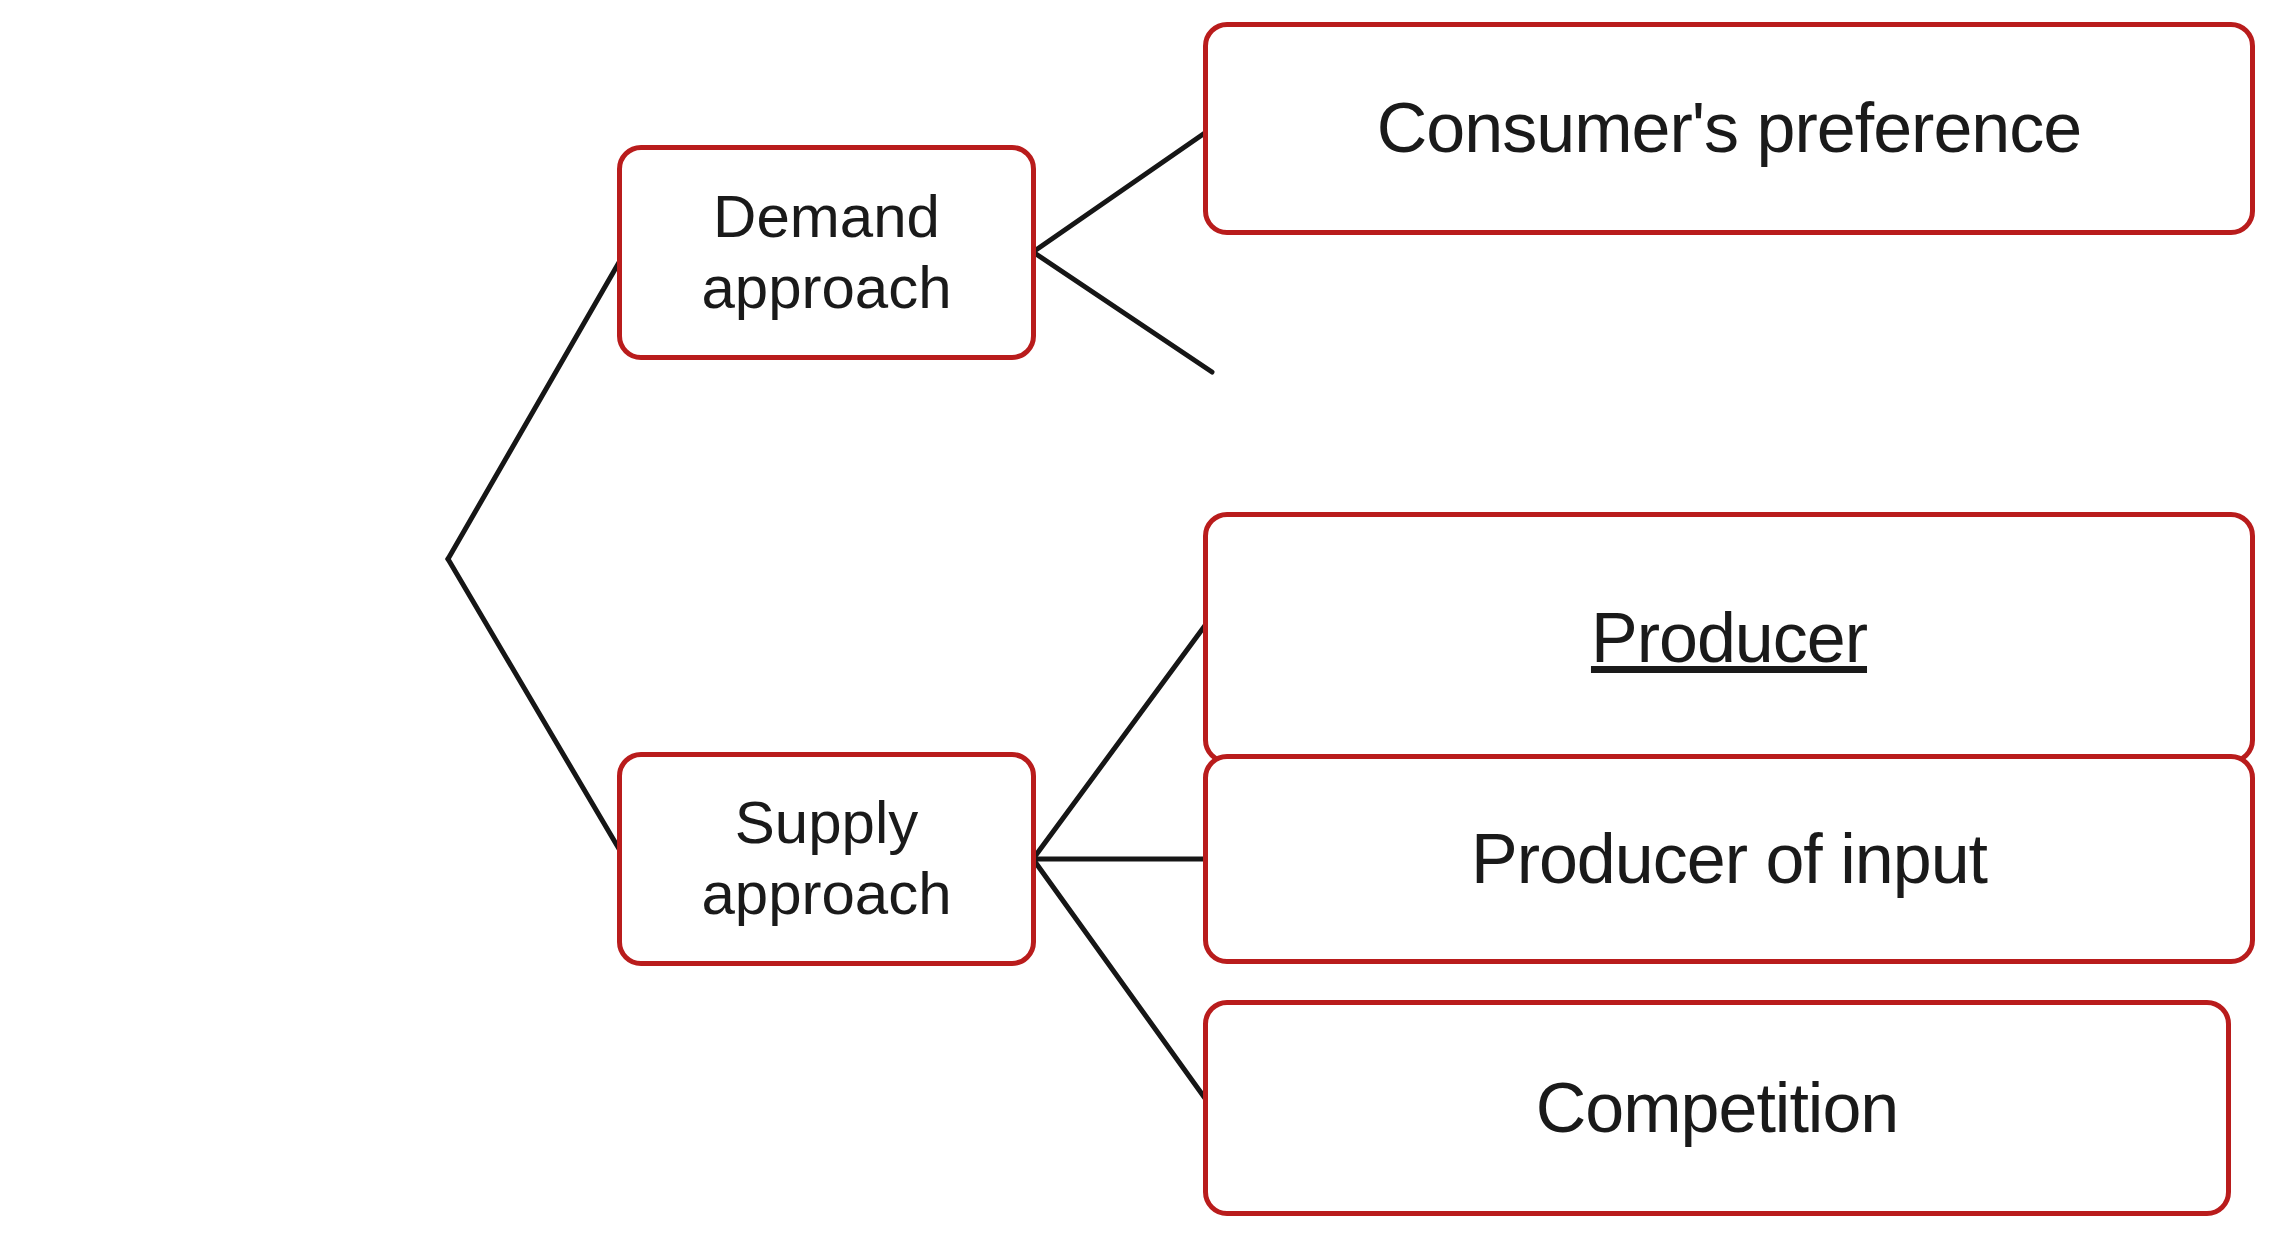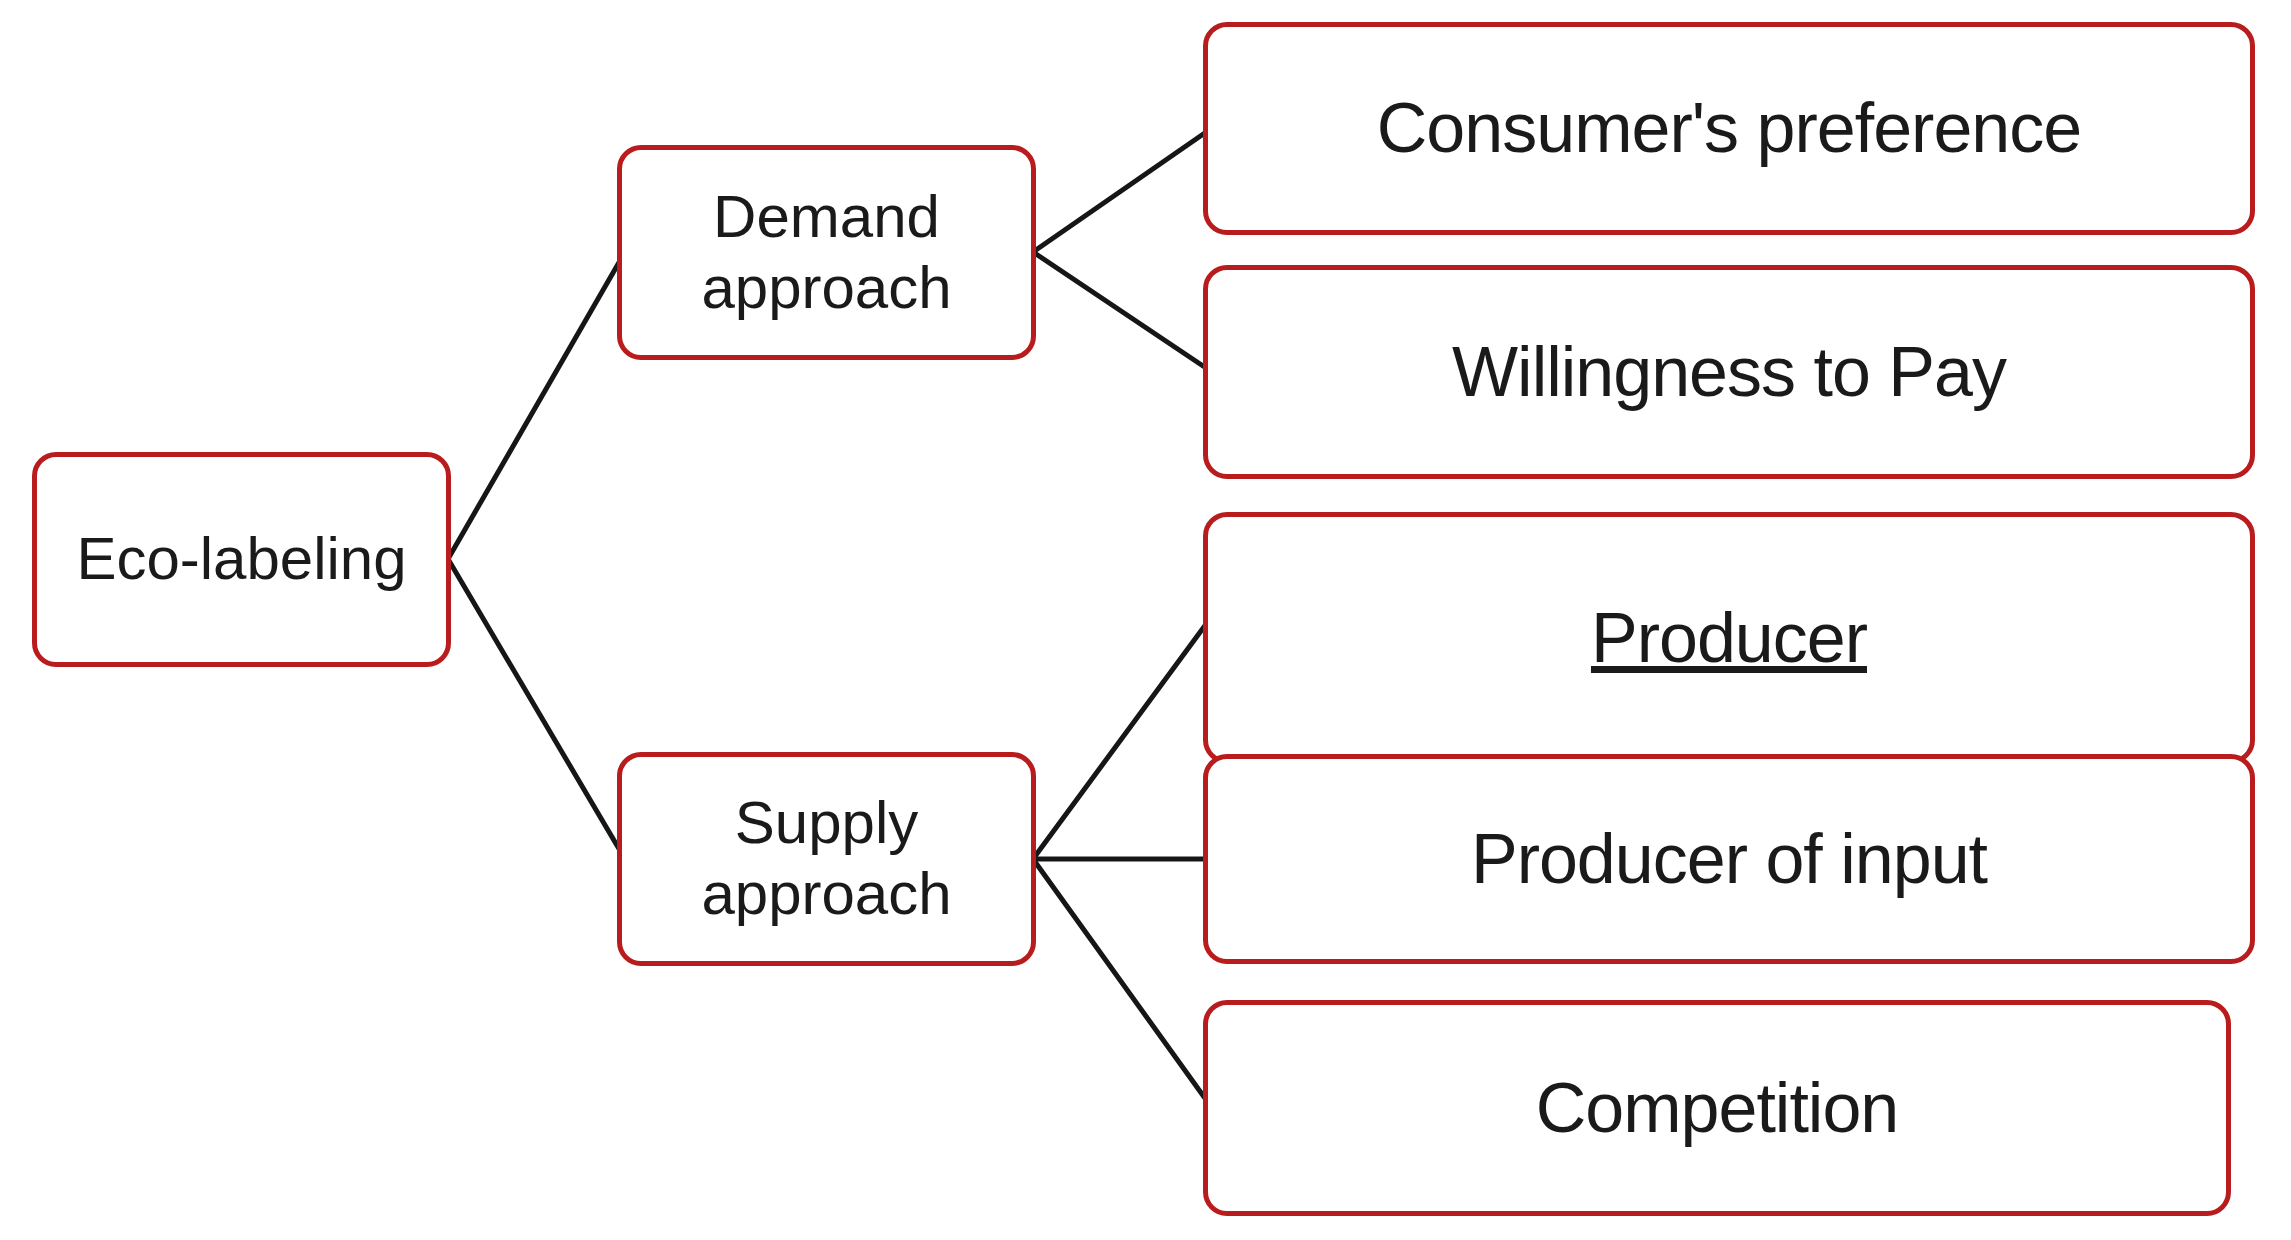--- a/index.html
+++ b/index.html
@@ -61,39 +61,33 @@
       <line x1="448" y1="559" x2="625" y2="252"></line>
       <line x1="448" y1="559" x2="625" y2="859"></line>
       <line x1="1033" y1="252" x2="1212" y2="128"></line>
       <line x1="1033" y1="252" x2="1212" y2="372"></line>
       <line x1="1033" y1="859" x2="1212" y2="616"></line>
       <line x1="1033" y1="859" x2="1212" y2="859"></line>
       <line x1="1033" y1="859" x2="1212" y2="1108"></line>
     </g>
   </svg>
 
-  <div class="node node-mid" id="node-root">
-    <span>Eco-labeling</span>
-  </div>
 
   <div class="node node-mid" id="node-demand">
     <span>Demand approach</span>
   </div>
 
   <div class="node node-mid" id="node-supply">
     <span>Supply approach</span>
   </div>
 
   <div class="node node-leaf" id="node-consumer">
     <span>Consumer's preference</span>
   </div>
 
-  <div class="node node-leaf" id="node-willingness">
-    <span>Willingness to Pay</span>
-  </div>
 
   <div class="node node-leaf" id="node-producer">
     <span>Producer</span>
   </div>
 
   <div class="node node-leaf" id="node-available">
     <span>Producer of input</span>
   </div>
 
   <div class="node node-leaf" id="node-competition">

